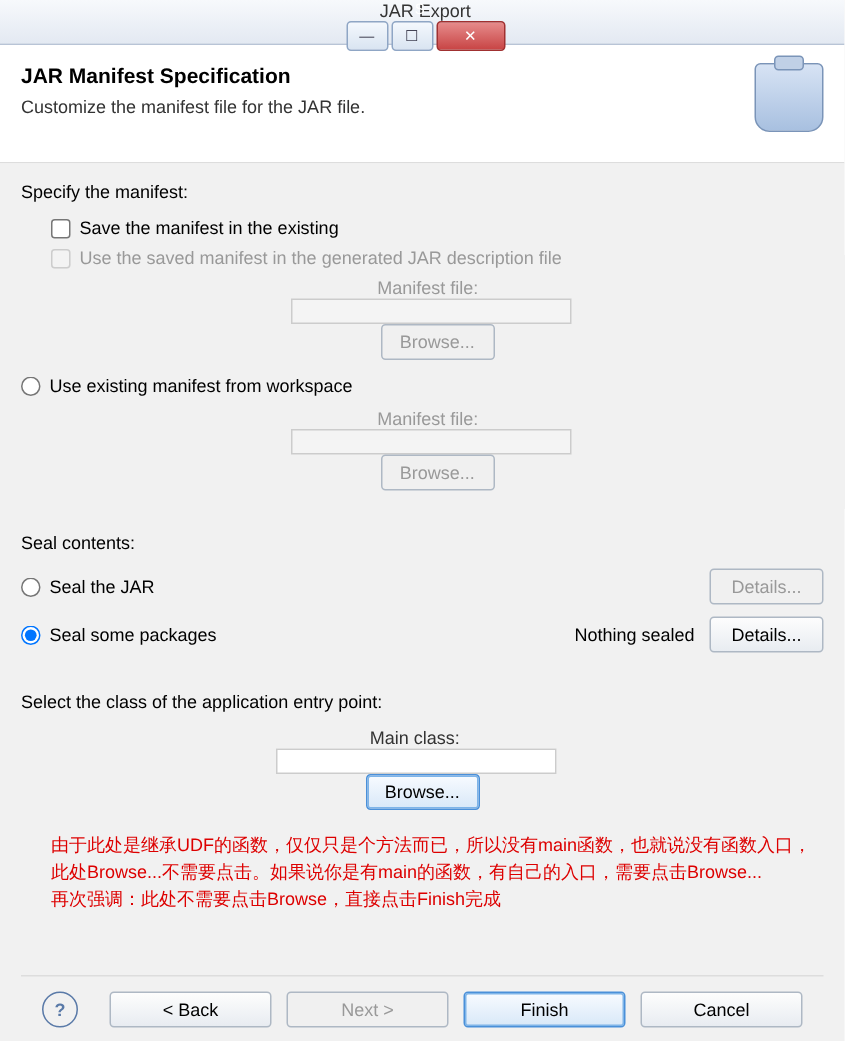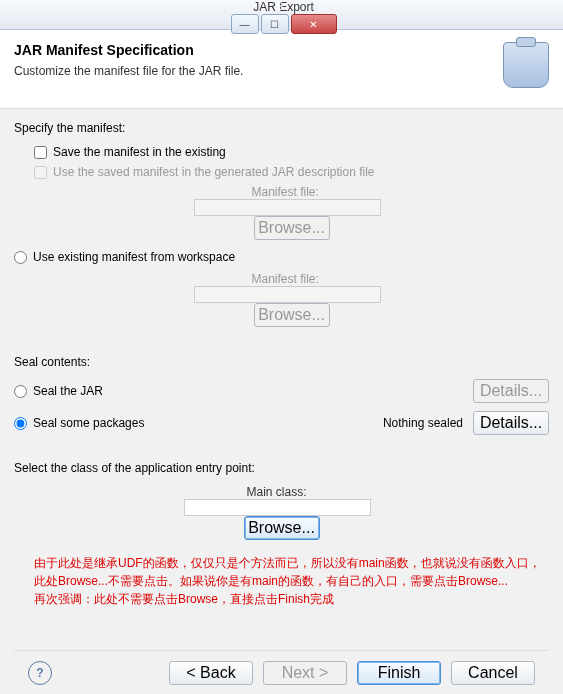--- a/index.html
+++ b/index.html
@@ -28,36 +28,36 @@
   .radio-row { display: flex; align-items: center; margin-bottom: 8px; }
   .radio-row input[type=radio] { margin-right: 6px; }
   .indent { margin-left: 20px; }
   .cb-row { display: flex; align-items: center; margin-bottom: 6px; }
   .cb-row input[type=checkbox] { margin-right: 6px; }
   .cb-row.disabled { color: #999; }
   .field-row { display: flex; align-items: center; margin-bottom: 10px; flex-direction: column; }
   .field-row label { color: #999; width: 80px; }
   .field-row input[type=text] { flex: 1; height: 22px; border: 1px solid #ccc; background: #f4f4f4; padding: 0 4px; margin-right: 8px; }
   .field-row input[type=text].enabled { background:#fff; }
-  .btn { min-width: 76px; height: 24px; border: 1px solid #aeb8c4; background: linear-gradient(#fdfdfd,#e8ecf1); border-radius: 3px; cursor: pointer; font-family: inherit; font-size: 16px; }
+  .btn { min-width: 76px; height: 24px; border: 1px solid #aeb8c4; background: linear-gradient(#fdfdfd,#e8ecf1); border-radius: 3px; cursor: pointer; font-family: inherit; font-size: 12px; }
   .btn:disabled { color: #999; background: #f0f0f0; cursor: default; }
   .btn.default { border: 1px solid #4a90d9; box-shadow: 0 0 0 1px #7eb4e8 inset; background: linear-gradient(#f8fbff,#d8e8f8); }
   
   .seal-row { display:flex; align-items:center; margin-bottom:8px; }
   .seal-row .status { margin-left:auto; margin-right:10px; }
   
   .spacer { height: 18px; }
   
   .annotation { color: #d00; font-size: 12px; line-height: 1.5; padding: 4px 0 0 20px; flex:1; }
   
   
   .footer { border-top: 1px solid #ddd; padding: 10px 14px; display: flex; align-items: center; gap: 10px; background:#f1f1f1; }
   .footer .help { width: 24px; height: 24px; border: 1.5px solid #5a7aa8; border-radius: 50%; display: flex; align-items: center; justify-content: center; color: #5a7aa8; font-weight: bold; cursor: pointer; }
   .footer .spacer-flex { flex: 1; }
-  .footer .btn { width: 84px; }
+  .footer .btn { width: 108px; }
 </style>
 </head>
 <body>
 
 <div class="titlebar">
   <div class="app-icon"></div>
   <div class="title-text">JAR Export</div>
   <div class="winbtns">
     <div class="winbtn">—</div>
     <div class="winbtn">☐</div>

